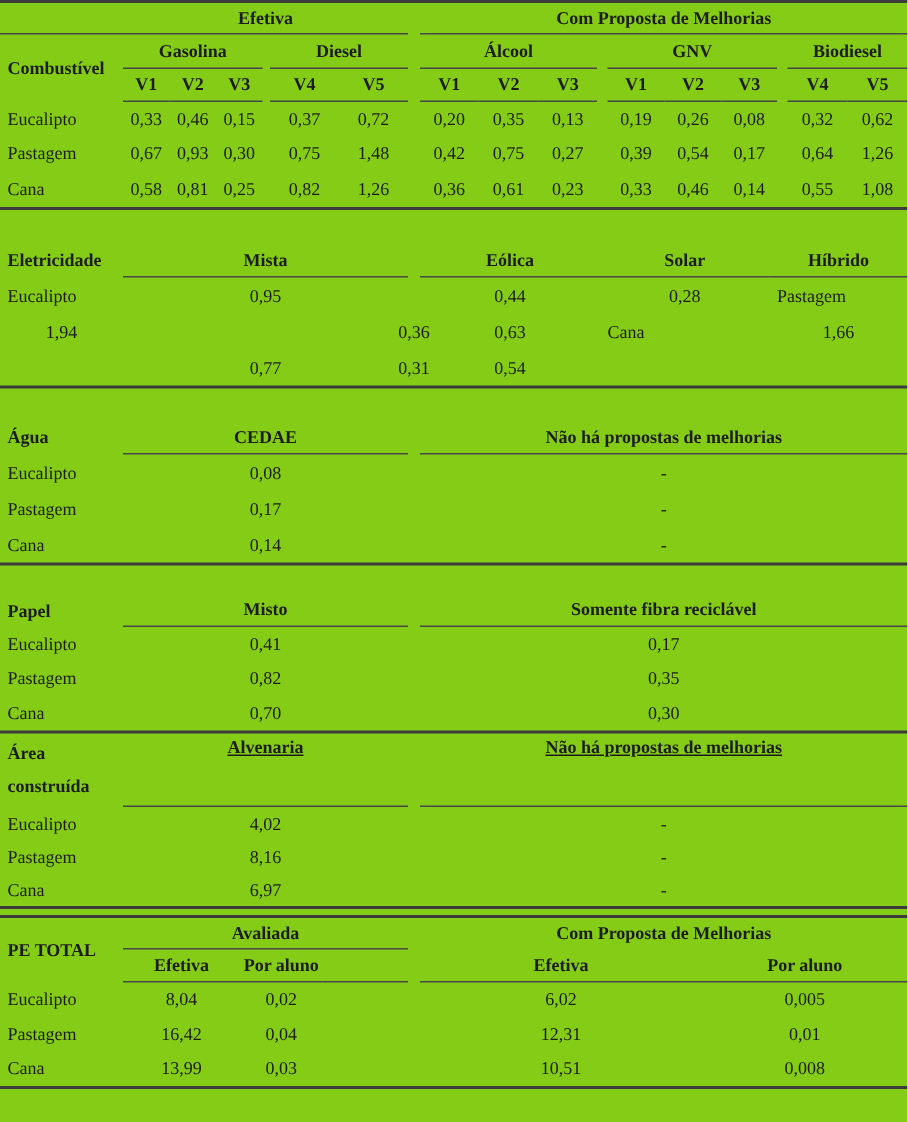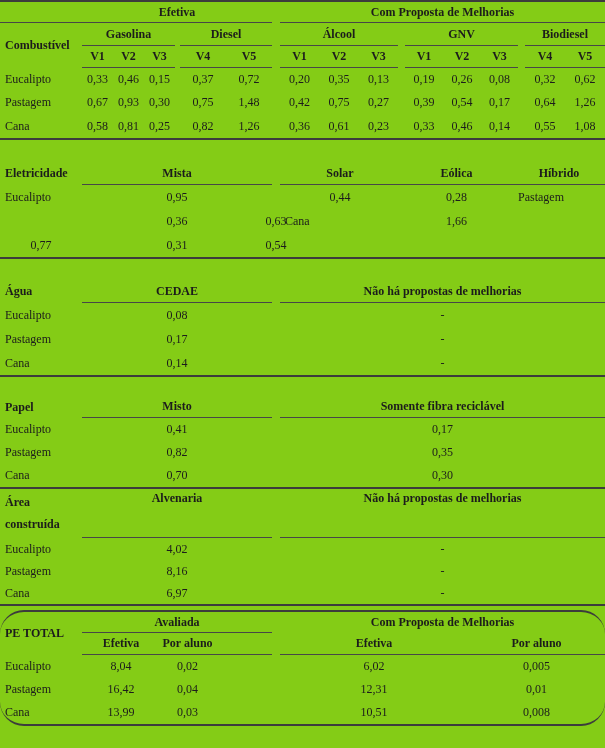--- a/index.html
+++ b/index.html
@@ -9,38 +9,38 @@
     font-family: "Liberation Serif", "DejaVu Serif", serif;
     font-size: 12px; color: #1c1c1c;
   }
   .sec { display: grid; }
   .bt  { border-top: 2px solid #3c3c3c; }
   .bb2 { border-bottom: 2px solid #3c3c3c; }
   .bb  { border-bottom: 1px solid #474747; }
   .c { display: flex; align-items: center; justify-content: center; text-align: center; }
   .l { display: flex; align-items: center; padding-left: 5px; text-align: left; }
   .b { font-weight: bold; }
-  .top { align-items: flex-start; padding-top: 2px; }
+  .top { align-items: flex-start; padding-top: 2px; text-decoration: underline; }
   .s2 { grid-column: span 2; } .s3 { grid-column: span 3; }
   .s6 { grid-column: span 6; } .s10 { grid-column: span 10; }
   .r2 { grid-row: span 2; }
   .hl { display: flex; flex-direction: column; justify-content: flex-start;
         padding: 2px 0 0 5px; line-height: 22px; font-weight: bold; }
   .g1 { grid-template-columns: 82px 31px 31px 31px 5px 46px 46px 8px 39px 40px 39px 7px 38px 38px 37px 7px 40px 40px;
         grid-template-rows: 21px 23px 22px 23px 23px 24px; }
   .g2 { grid-template-columns: 82px 190px 8px 120px 113px 92px;
         grid-template-rows: 23px 24px 24px 24px; margin-top: 22px; }
   .g3 { grid-template-columns: 82px 190px 8px 325px;
         grid-template-rows: 23px 24px 24px 24px; margin-top: 21px; }
   .g4 { grid-template-columns: 82px 190px 8px 325px;
         grid-template-rows: 22px 23px 23px 23px; margin-top: 19px; }
   .g5 { grid-template-columns: 82px 190px 8px 325px;
         grid-template-rows: 49px 22px 22px 22px; }
   .g6 { grid-template-columns: 82px 78px 55px 57px 8px 188px 137px;
-        grid-template-rows: 21px 22px 23px 23px 23px; margin-top: 4px; border-radius: 24px; }
+        grid-template-rows: 21px 22px 23px 23px 23px; margin-top: 4px; }
 </style>
 </head>
 <body>
 
 <div class="page">
 
   <section class="sec g1 bt bb2">
     <div class="bb"></div>
     <div class="c b bb s6">Efetiva</div>
     <div></div>
@@ -130,31 +130,32 @@
     <div class="c">0,14</div>
     <div></div>
     <div class="c">0,55</div>
     <div class="c">1,08</div>
   </section>
 
   <section class="sec g2 bb2">
     <div class="l b">Eletricidade</div>
     <div class="c b bb">Mista</div>
     <div></div>
+    <div class="c b bb">Eólica</div>
     <div class="c b bb">Solar</div>
-    <div class="c b bb">Eólica</div>
     <div class="c b bb">Híbrido</div>
 
     <div class="l">Eucalipto</div>
     <div class="c">0,95</div>
     <div></div>
     <div class="c">0,44</div>
     <div class="c">0,28</div>
 
     <div class="l">Pastagem</div>
+    <div class="c">1,94</div>
     <div></div>
     <div class="c">0,36</div>
     <div class="c">0,63</div>
 
     <div class="l">Cana</div>
     <div class="c">1,66</div>
     <div></div>
     <div class="c">0,77</div>
     <div class="c">0,31</div>
     <div class="c">0,54</div>

